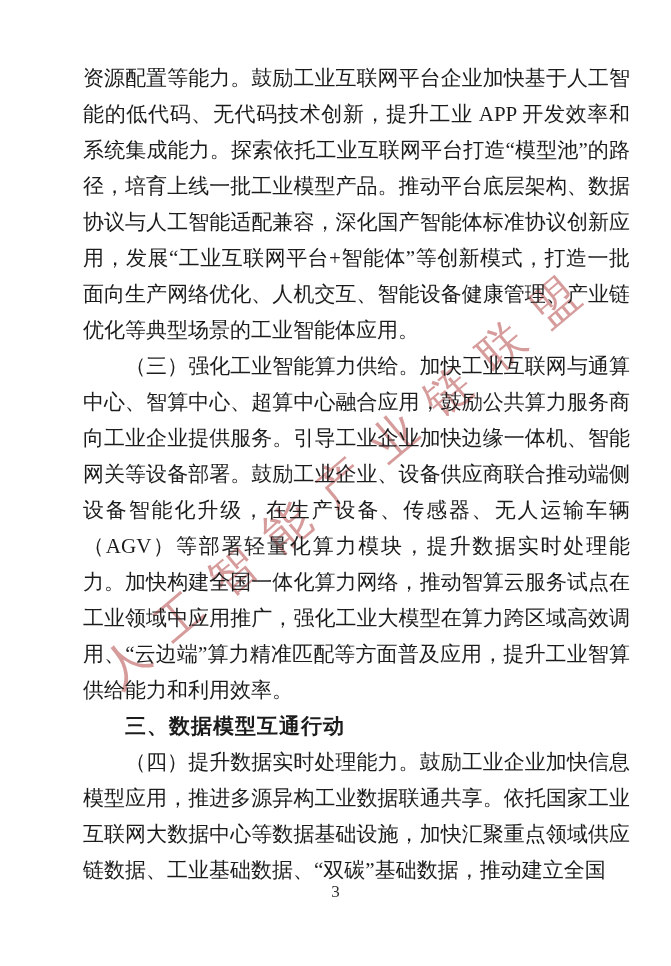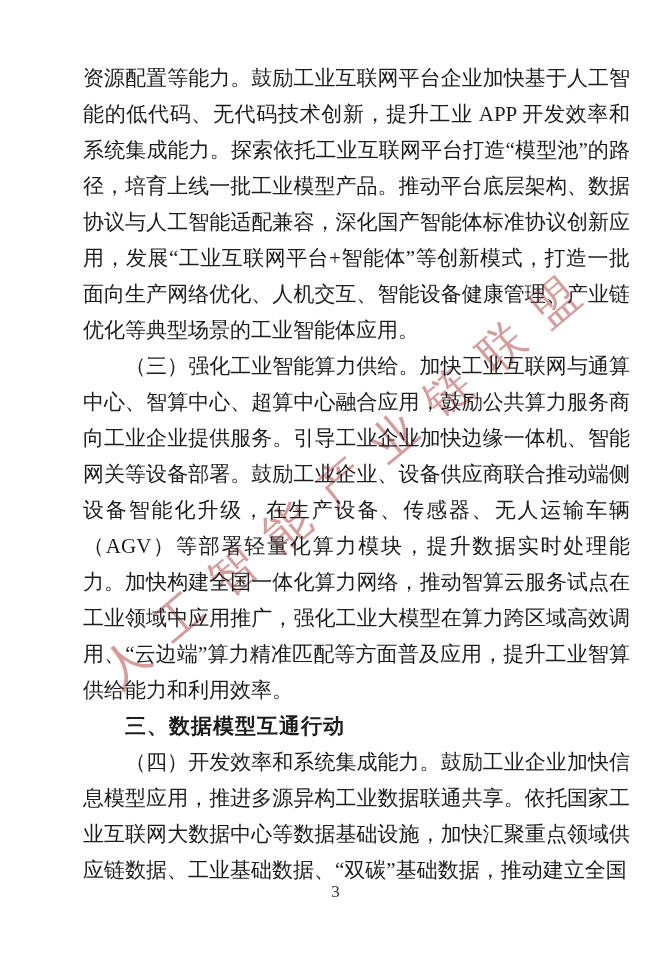--- a/index.html
+++ b/index.html
@@ -73,19 +73,19 @@
   <div class="watermark">人工智能产业链联盟</div>
 
   <div class="text-block">
 
     <p>资源配置等能力。鼓励工业互联网平台企业加快基于人工智能的低代码、无代码技术创新，提升工业 APP 开发效率和系统集成能力。探索依托工业互联网平台打造“模型池”的路径，培育上线一批工业模型产品。推动平台底层架构、数据协议与人工智能适配兼容，深化国产智能体标准协议创新应用，发展“工业互联网平台+智能体”等创新模式，打造一批面向生产网络优化、人机交互、智能设备健康管理、产业链优化等典型场景的工业智能体应用。</p>
 
     <p class="indent"><span class="lead">（三）强化工业智能算力供给。</span><span>加快工业互联网与通算中心、智算中心、超算中心融合应用，鼓励公共算力服务商向工业企业提供服务。引导工业企业加快边缘一体机、智能网关等设备部署。鼓励工业企业、设备供应商联合推动端侧设备智能化升级，在生产设备、传感器、无人运输车辆（AGV）等部署轻量化算力模块，提升数据实时处理能力。加快构建全国一体化算力网络，推动智算云服务试点在工业领域中应用推广，强化工业大模型在算力跨区域高效调用、“云边端”算力精准匹配等方面普及应用，提升工业智算供给能力和利用效率。</span></p>
 
     <p class="action-heading">三、数据模型互通行动</p>
 
-    <p class="indent"><span class="lead">（四）开发效率和系统集成能力。</span><span>鼓励工业企业加快信息模型应用，推进多源异构工业数据联通共享。依托国家工业互联网大数据中心等数据基础设施，加快汇聚重点领域供应链数据、工业基础数据、“双碳”基础数据，推动建立全国</span></p>
+    <p class="indent"><span class="lead">（四）提升数据实时处理能力。</span><span>鼓励工业企业加快信息模型应用，推进多源异构工业数据联通共享。依托国家工业互联网大数据中心等数据基础设施，加快汇聚重点领域供应链数据、工业基础数据、“双碳”基础数据，推动建立全国</span></p>
 
   </div>
 
   <div class="page-number">3</div>
 
 </div>
 
 </body></html>

